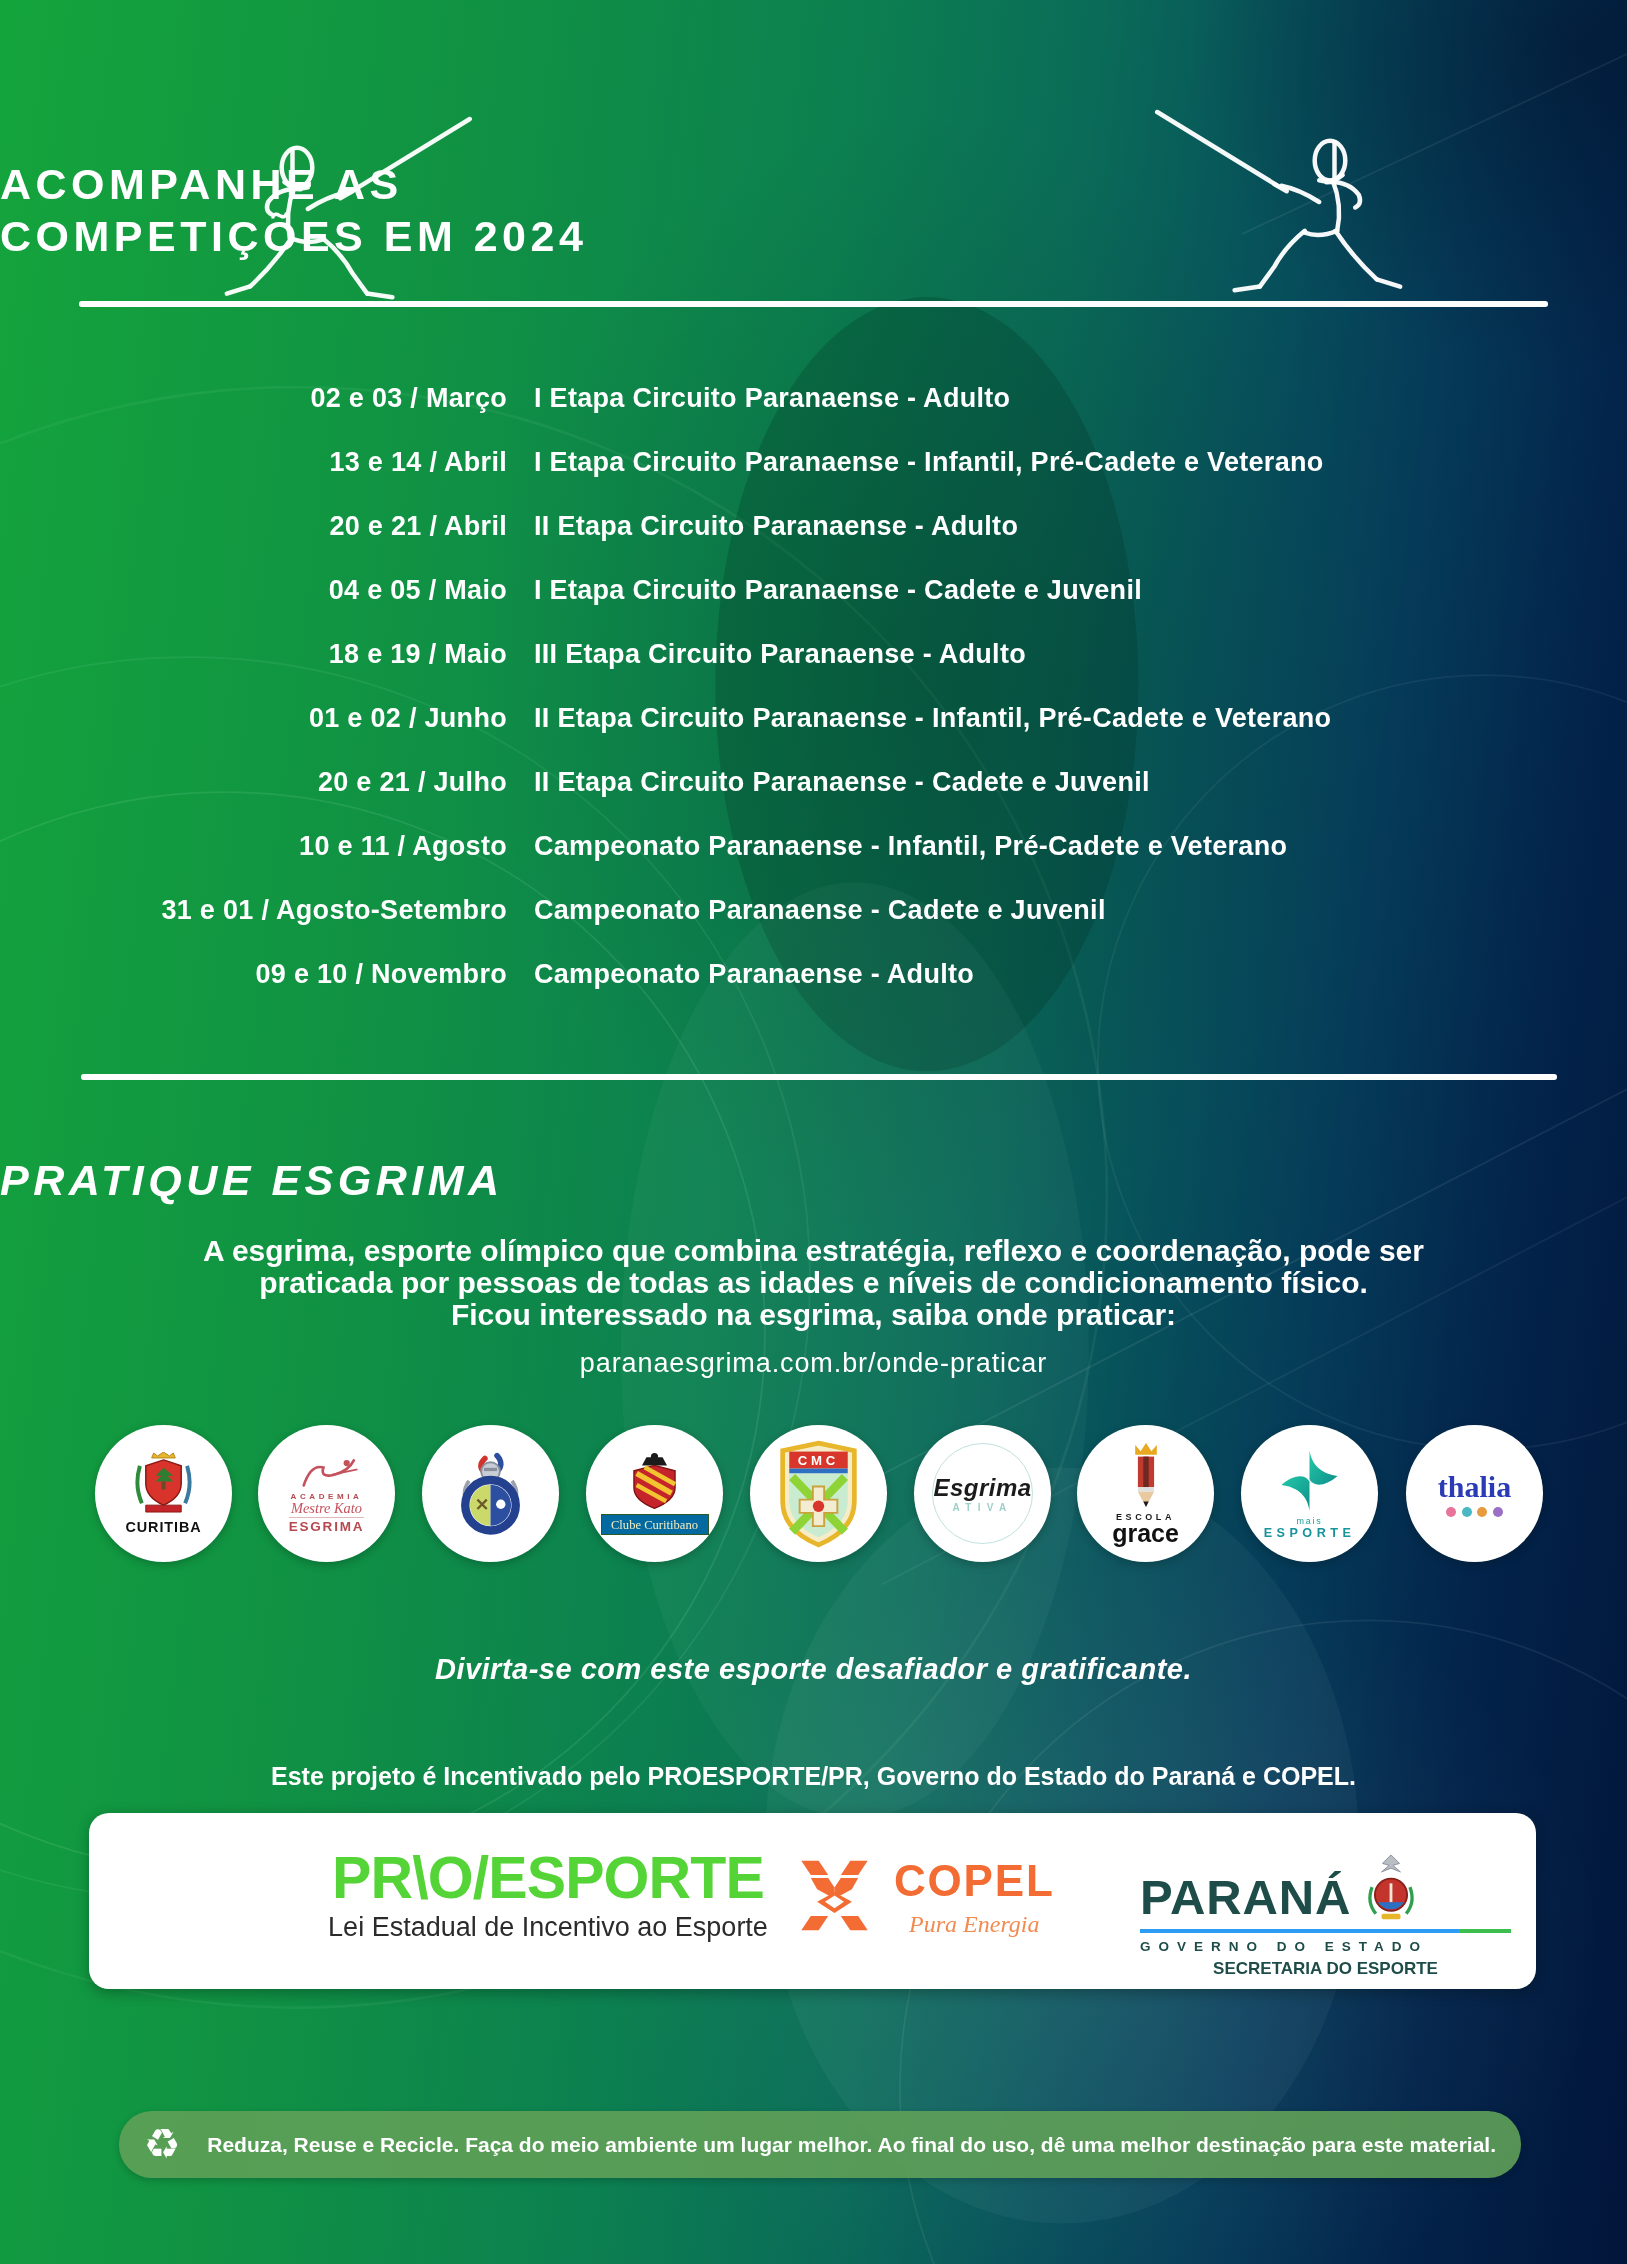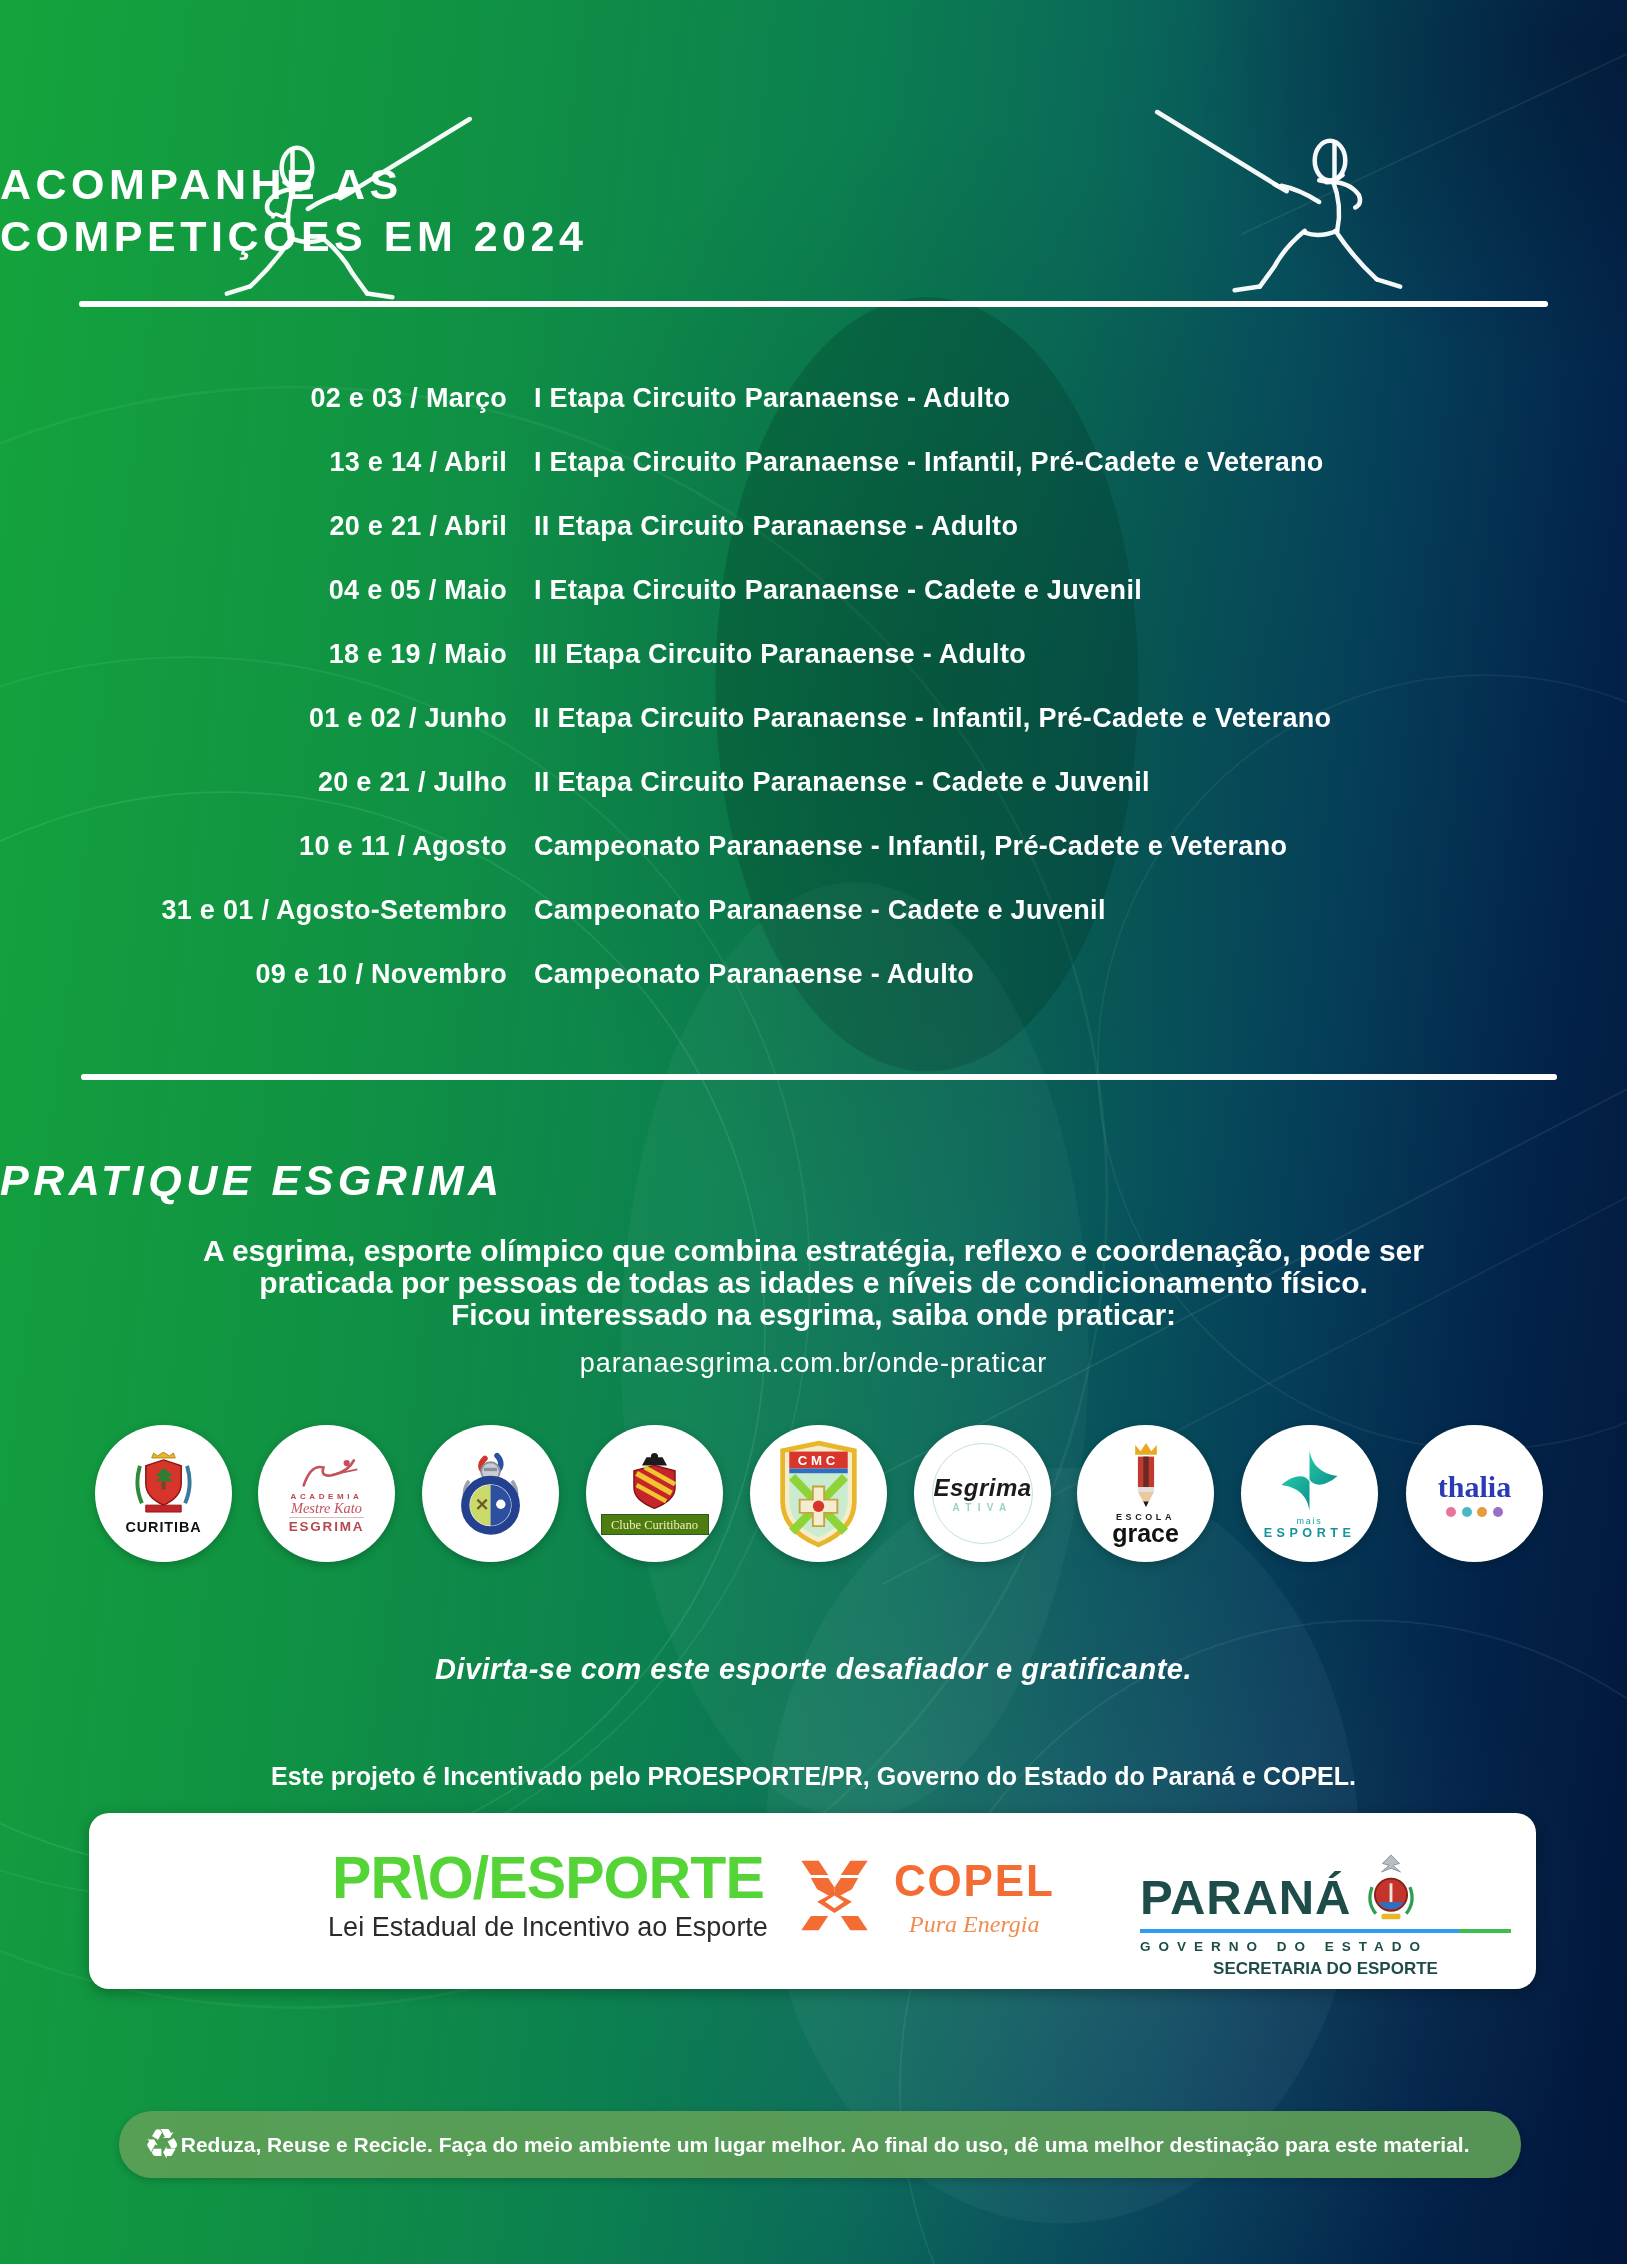--- a/index.html
+++ b/index.html
@@ -41,21 +41,21 @@
   .partners{ position:absolute; left:0; top:1425px; width:1627px; height:137px; }
   .pcircle{ position:absolute; top:0; width:137px; height:137px; border-radius:50%;
     background:#fff; box-shadow:0 2.7px 9px rgba(0,20,10,.25);
     display:flex; flex-direction:column; align-items:center; justify-content:center; overflow:hidden; text-align:center; }
   .pc-label{ color:#111; font-weight:bold; }
 
   .lbl-curitiba{ font-size:14.4px; letter-spacing:0.9px; margin-top:2.7px; }
   .kato-l1{ font-size:8px; letter-spacing:3.6px; color:#B5494F; font-weight:bold; margin-top:1.8px; }
   .kato-l2{ font-family:"Liberation Serif", serif; font-style:italic; font-size:14.4px; color:#C4525C; line-height:14.4px; }
   .kato-l3{ font-size:13.5px; letter-spacing:1.8px; color:#B5494F; font-weight:bold; border-top:0.9px solid #E0B7BA; padding-top:1.8px; margin-top:0.9px; }
-  .band-curitibano{ margin-top:2.7px; width:108px; height:21.6px; background:#4d7c0f; border:0.9px solid #2C5A26;
+  .band-curitibano{ margin-top:2.7px; width:108px; height:21.6px; background:#0369a1; border:0.9px solid #2C5A26;
     color:#F5EDC0; font-family:"Liberation Serif", serif; font-size:12.6px; line-height:20px; }
   .ativa-globe{ position:absolute; width:101px; height:101px; border:1.8px solid #BFE0DC; border-radius:50%; top:18px; }
   .ativa-l1{ position:relative; font-size:24px; font-weight:bold; font-style:italic; color:#1b1b1b; letter-spacing:0.5px; }
   .ativa-l2{ position:relative; font-size:10px; letter-spacing:6.3px; color:#9FCFCA; font-weight:bold; margin-top:0.9px; }
   .grace-l1{ font-size:9px; letter-spacing:3.6px; color:#1b1b1b; font-weight:bold; margin-top:3.6px; }
   .grace-l2{ font-size:25px; font-weight:bold; color:#111; line-height:23.4px; }
   .mais-l1{ font-size:9px; letter-spacing:1.8px; color:#18A39B; margin-top:1.8px; }
   .mais-l2{ font-size:12.6px; letter-spacing:4.5px; color:#17939B; font-weight:bold; }
   .lbl-thalia{ font-family:"Liberation Serif", serif; font-size:30px; font-weight:bold; color:#2B3BB5; }
   .thalia-dots{ display:flex; gap:5.4px; margin-top:3.6px; }
@@ -81,21 +81,21 @@
   .parana-crest{ margin-left:10.8px; }
   .parana-line{ width:100%; height:4.5px; margin-top:3.6px;
     background:linear-gradient(to right, #2D9CF4 0 86%, #3DBE4E 86% 100%); }
   .parana-l1{ font-size:13.5px; font-weight:bold; letter-spacing:8px; color:#1E4D49; margin-top:6.3px; }
   .parana-l2{ font-size:17px; font-weight:bold; color:#1E4D49; margin-top:4.5px; text-align:center; }
 
   .recycle-pill{ position:absolute; left:119px; top:2111px; width:1402px; height:67px; border-radius:33px;
     background:rgba(95,160,88,.9); box-shadow:0 2.7px 7.2px rgba(0,20,10,.2);
     display:flex; align-items:center; padding:0 25px; }
   .recycle-icon{ font-family:"DejaVu Sans", sans-serif; font-size:41px; color:#fff; line-height:1; flex:none; }
-  .recycle-text{ flex:1; text-align:left; font-size:21px; font-weight:bold; color:#fff; }
+  .recycle-text{ flex:1; text-align:right; font-size:21px; font-weight:bold; color:#fff; }
 </style>
 </head>
 <body>
 
 <div class="poster">
 
   <svg class="bg-decor" viewBox="0 0 1808 2516" preserveAspectRatio="none">
     <circle cx="250" cy="1480" r="600" fill="none" stroke="rgba(210,255,225,0.10)" stroke-width="2"></circle>
     <circle cx="210" cy="1420" r="690" fill="none" stroke="rgba(210,255,225,0.08)" stroke-width="2"></circle>
     <circle cx="330" cy="1330" r="900" fill="none" stroke="rgba(180,235,205,0.07)" stroke-width="3"></circle>

